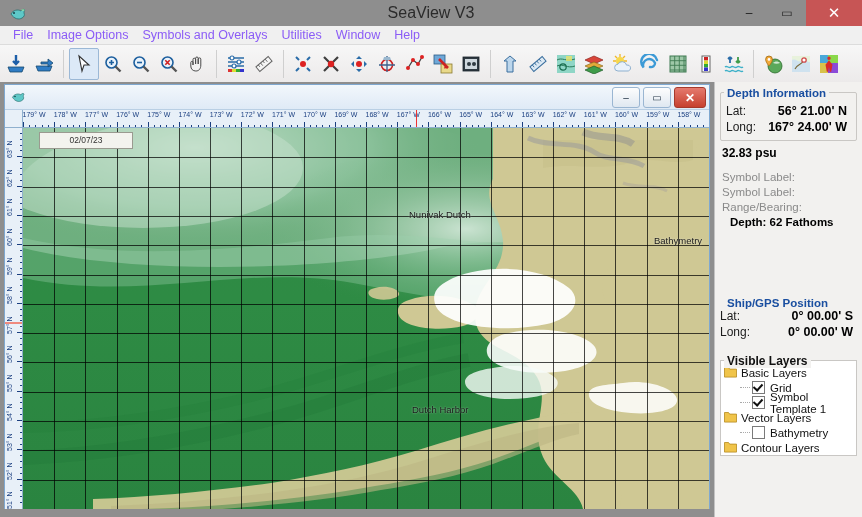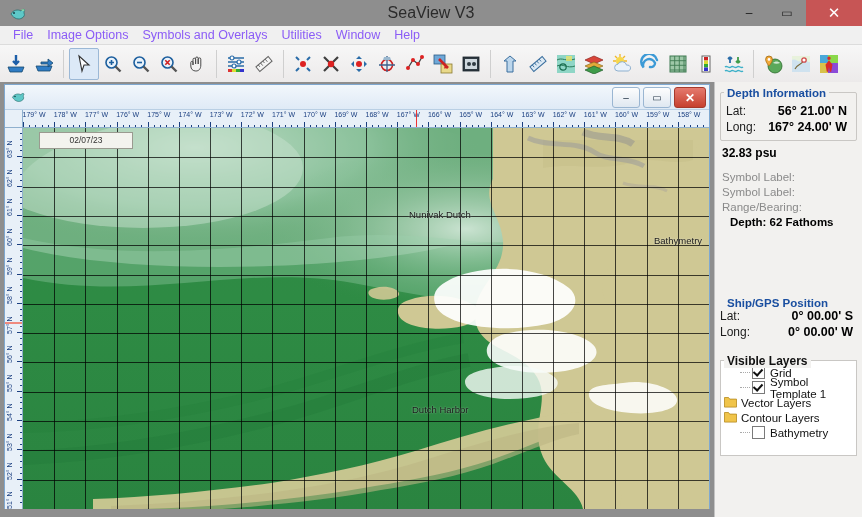--- a/index.html
+++ b/index.html
@@ -785,44 +785,50 @@
           <div class="v">0° 00.00' W</div>
         </div>
       </div>
     </div>
 
     <div style="height:8px"></div>
 
     <div class="grp">
       <div class="vl-cap">Visible Layers</div>
       <div class="tree" id="layertree">
+          <div class="tnode">
+            <span class="folder"><svg width="13" height="11" viewBox="0 0 13 11">
+                <path d="M.5.5h4l1.2 1.6H12.5v8H.5z" fill="#f0c44a" stroke="#b58a20" stroke-width=".8"></path>
+              </svg></span>
+            <span>Basic Layers</span>
+          </div>
           <div class="tnode ind">
             <span class="dash"></span>
             <span class="cbox on"></span>
             <span>Grid</span>
           </div>
           <div class="tnode ind">
             <span class="dash"></span>
             <span class="cbox on"></span>
             <span>Symbol Template 1</span>
           </div>
           <div class="tnode">
             <span class="folder"><svg width="13" height="11" viewBox="0 0 13 11">
                 <path d="M.5.5h4l1.2 1.6H12.5v8H.5z" fill="#f0c44a" stroke="#b58a20" stroke-width=".8"></path>
               </svg></span>
             <span>Vector Layers</span>
           </div>
+          <div class="tnode ind">
+            <span class="dash"></span>
+            <span class="cbox"></span>
+            <span>Bathymetry</span>
+          </div>
           <div class="tnode">
             <span class="folder"><svg width="13" height="11" viewBox="0 0 13 11">
                 <path d="M.5.5h4l1.2 1.6H12.5v8H.5z" fill="#f0c44a" stroke="#b58a20" stroke-width=".8"></path>
               </svg></span>
             <span>Contour Layers</span>
           </div>
-          <div class="tnode ind">
-            <span class="dash"></span>
-            <span class="cbox"></span>
-            <span>Bathymetry</span>
-          </div>
           <div class="tnode"></div>
         </div>
     </div>
   </div>
 </div>
 
 </body></html>

